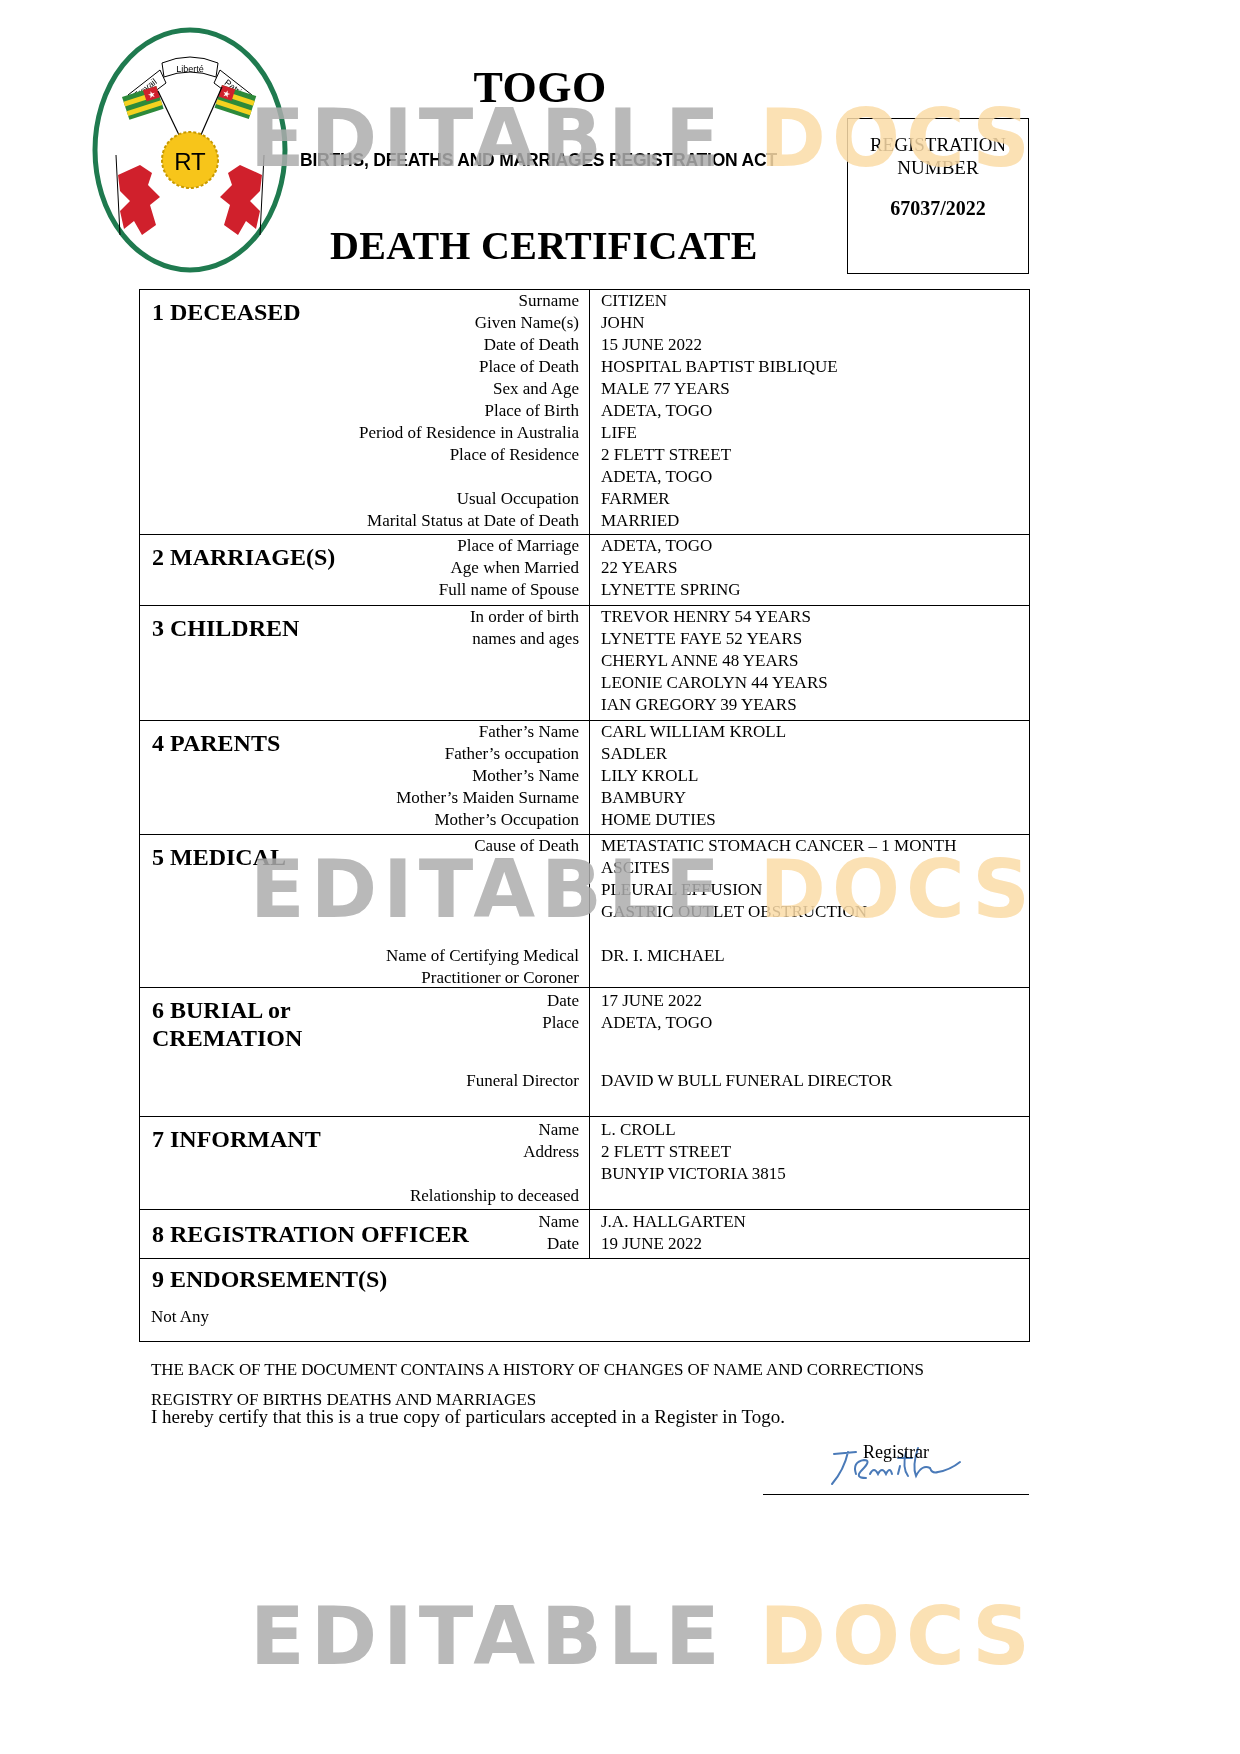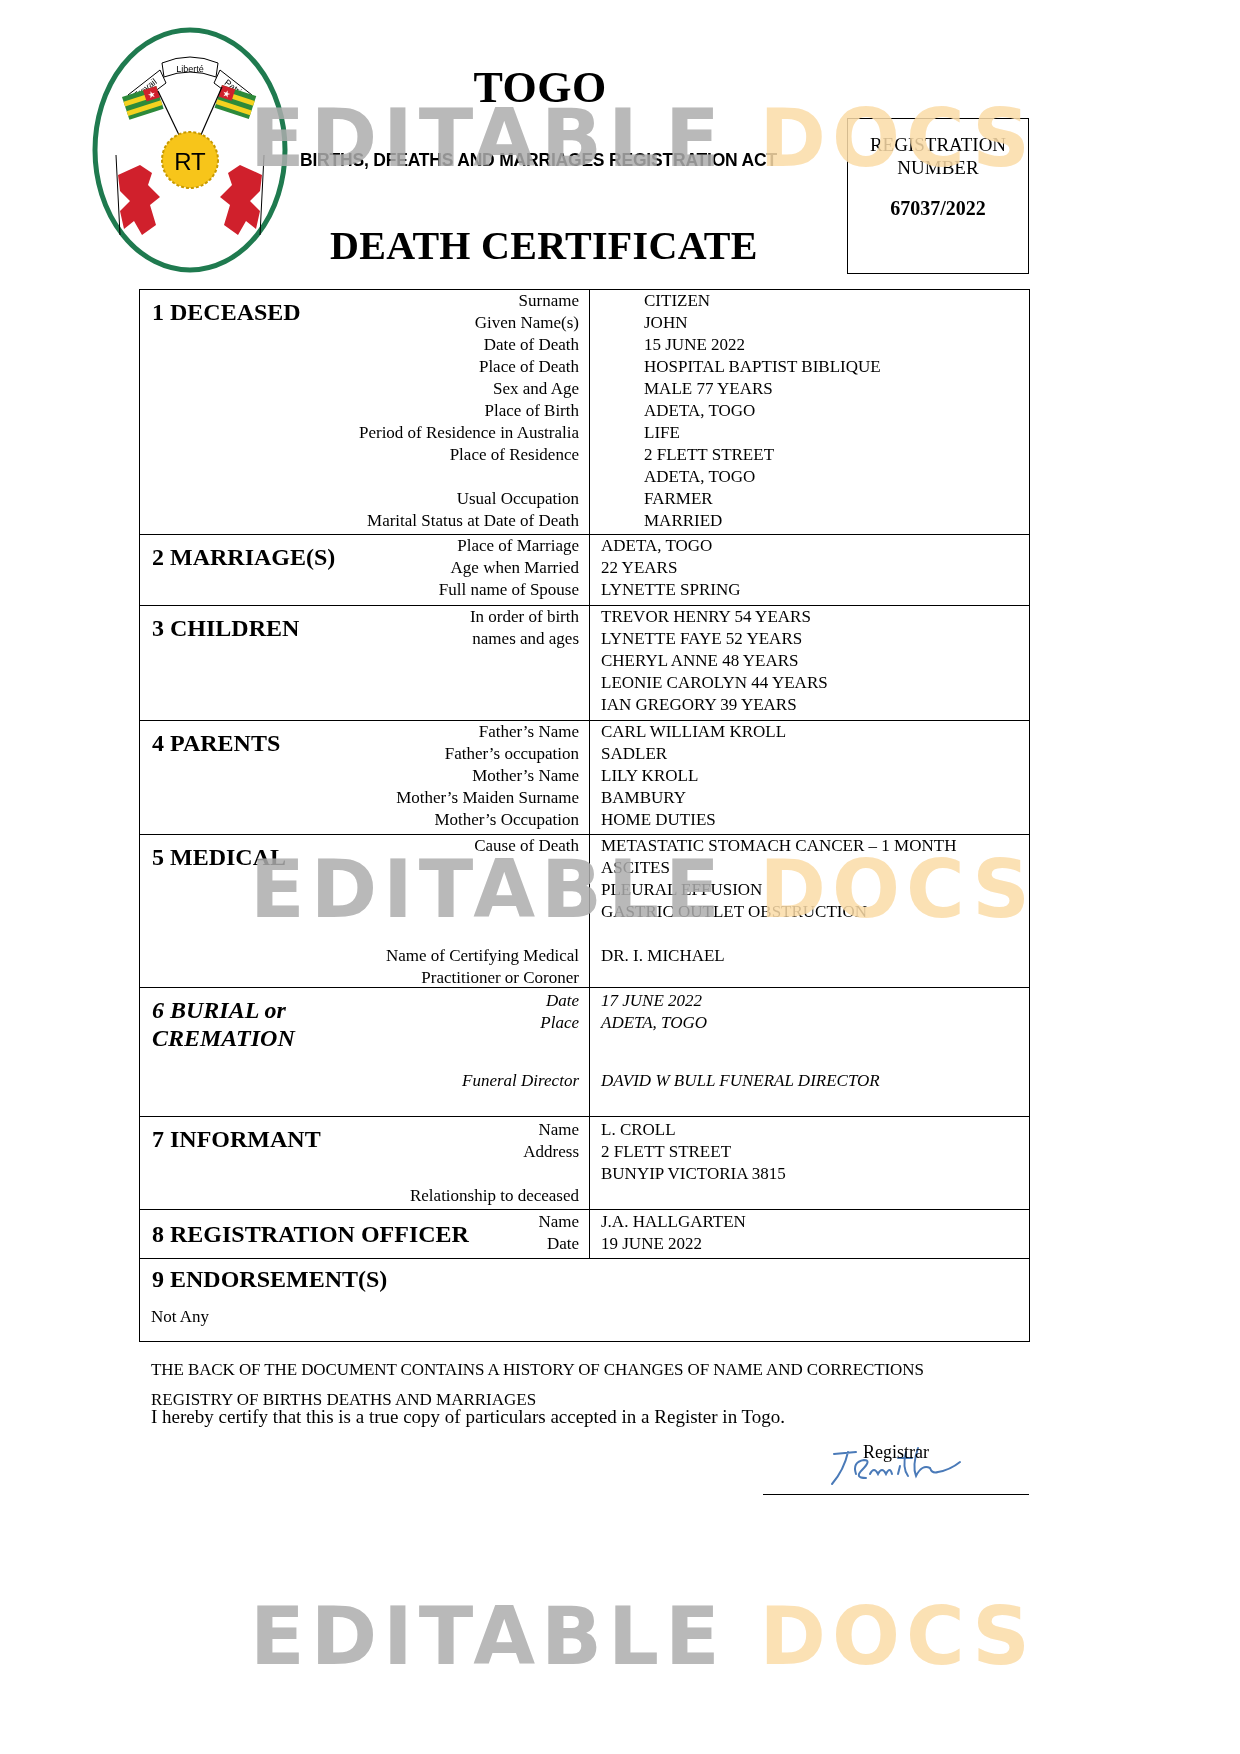--- a/index.html
+++ b/index.html
@@ -83,21 +83,21 @@
 <div class="abs title-cert">DEATH CERTIFICATE</div>
 
 <div class="abs regbox">
   <div class="lbl">REGISTRATION</div>
   <div>NUMBER</div>
   <div class="num">67037/2022</div>
 </div>
 
 <div class="abs table">
 
-  <div class="sec" style="height:244px;gap:43px;">
+  <div class="sec" style="height:244px;">
     <div class="left">
       <div class="heading">1 DECEASED</div>
       <div class="labels" style="padding-top:0px;">
         <div>Surname</div>
         <div>Given Name(s)</div>
         <div>Date of Death</div>
         <div>Place of Death</div>
         <div>Sex and Age</div>
         <div>Place of Birth</div>
         <div>Period of Residence in Australia</div>
@@ -191,21 +191,21 @@
     <div class="right vals">
       <div>METASTATIC STOMACH CANCER – 1 MONTH</div>
       <div>ASCITES</div>
       <div>PLEURAL EFFUSION</div>
       <div>GASTRIC OUTLET OBSTRUCTION</div>
       <div></div>
       <div>DR. I. MICHAEL</div>
     </div>
   </div>
 
-  <div class="sec" style="height:128px;font-style:italic;">
+  <div class="sec" style="height:128px;">
     <div class="left">
       <div class="heading">
         <div>6 BURIAL or</div>
         <div>CREMATION</div>
       </div>
       <div class="labels" style="padding-top:2px;">
         <div>Date</div>
         <div>Place</div>
         <div style="height:36px;"></div>
         <div>Funeral Director</div>

